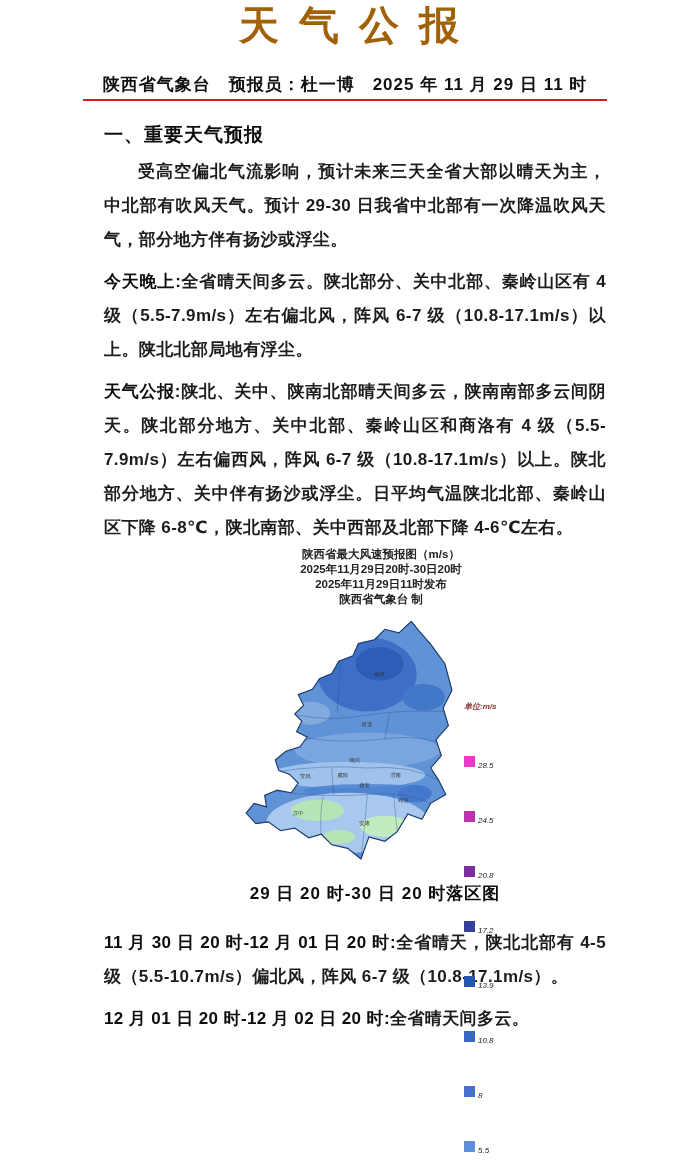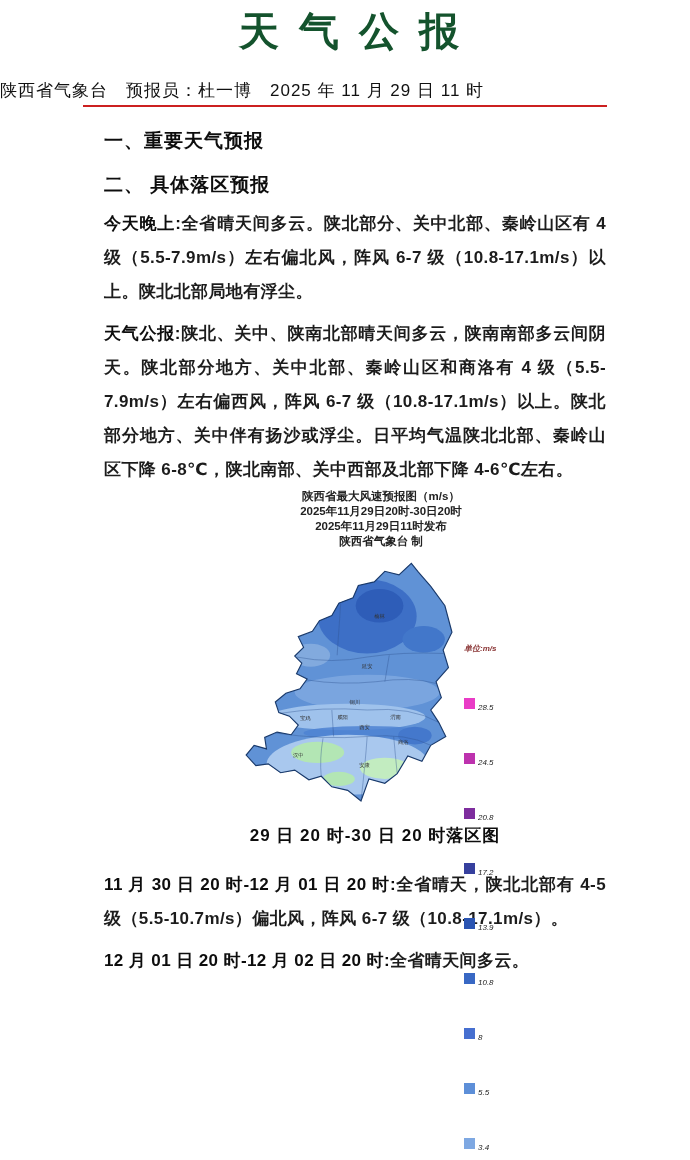--- a/index.html
+++ b/index.html
@@ -3,25 +3,25 @@
 <meta charset="utf-8">
 <style>
   * { margin:0; padding:0; box-sizing:border-box; }
   html,body { background:#ffffff; }
   .page {
     position:relative; width:690px; height:1160px; overflow:hidden;
     background:#ffffff; font-family:"Liberation Sans","DejaVu Sans",sans-serif;
     color:#1c1c1c;
   }
   .doc-title {
-    margin-top:6px; text-align:center; color:#14532d; font-size:40px;
+    text-align:center; color:#a16207; font-size:40px;
     font-weight:bold; letter-spacing:20px; padding-left:28px; line-height:50px;
   }
   .byline {
-    margin-top:24px; text-align:left; font-size:17px; font-weight:normal;
+    margin-top:24px; text-align:center; font-size:17px; font-weight:bold;
     color:#111; line-height:22px; letter-spacing:1px;
   }
   .red-divider {
     width:524px; margin:3px auto 0; border-top:2px solid #cc2020; height:0;
   }
   .sec-heading {
     margin:20px 84px 0 104px; font-size:19px; font-weight:bold; color:#0d0d0d;
     line-height:28px; letter-spacing:1px;
   }
   .sec-heading.second { margin-top:16px; }
@@ -53,22 +53,22 @@
 <body>
 
 <div class="page">
 
   <h1 class="doc-title">天气公报</h1>
 
   <div class="byline">陕西省气象台　预报员：杜一博　2025 年 11 月 29 日 11 时</div>
   <div class="red-divider"></div>
 
   <h2 class="sec-heading">一、重要天气预报</h2>
+  <p class="para indent">受高空偏北气流影响，预计未来三天全省大部以晴天为主，中北部有吹风天气。预计 29-30 日我省中北部有一次降温吹风天气，部分地方伴有扬沙或浮尘。</p>
 
-  <h2 class="sec-heading second">二、 具体落区预报</h2>
 
 
   <p class="para"><span class="lead">今天晚上:</span><span>全省晴天间多云。陕北部分、关中北部、秦岭山区有 4 级（5.5-7.9m/s）左右偏北风，阵风 6-7 级（10.8-17.1m/s）以上。陕北北部局地有浮尘。</span></p>
 
   <p class="para"><span class="lead">天气公报:</span><span>陕北、关中、陕南北部晴天间多云，陕南南部多云间阴天。陕北部分地方、关中北部、秦岭山区和商洛有 4 级（5.5-7.9m/s）左右偏西风，阵风 6-7 级（10.8-17.1m/s）以上。陕北部分地方、关中伴有扬沙或浮尘。日平均气温陕北北部、秦岭山区下降 6-8℃，陕北南部、关中西部及北部下降 4-6℃左右。</span></p>
 
   <div class="map-titles">
     <div>陕西省最大风速预报图（m/s）</div>
     <div>2025年11月29日20时-30日20时</div>
     <div>2025年11月29日11时发布</div>

